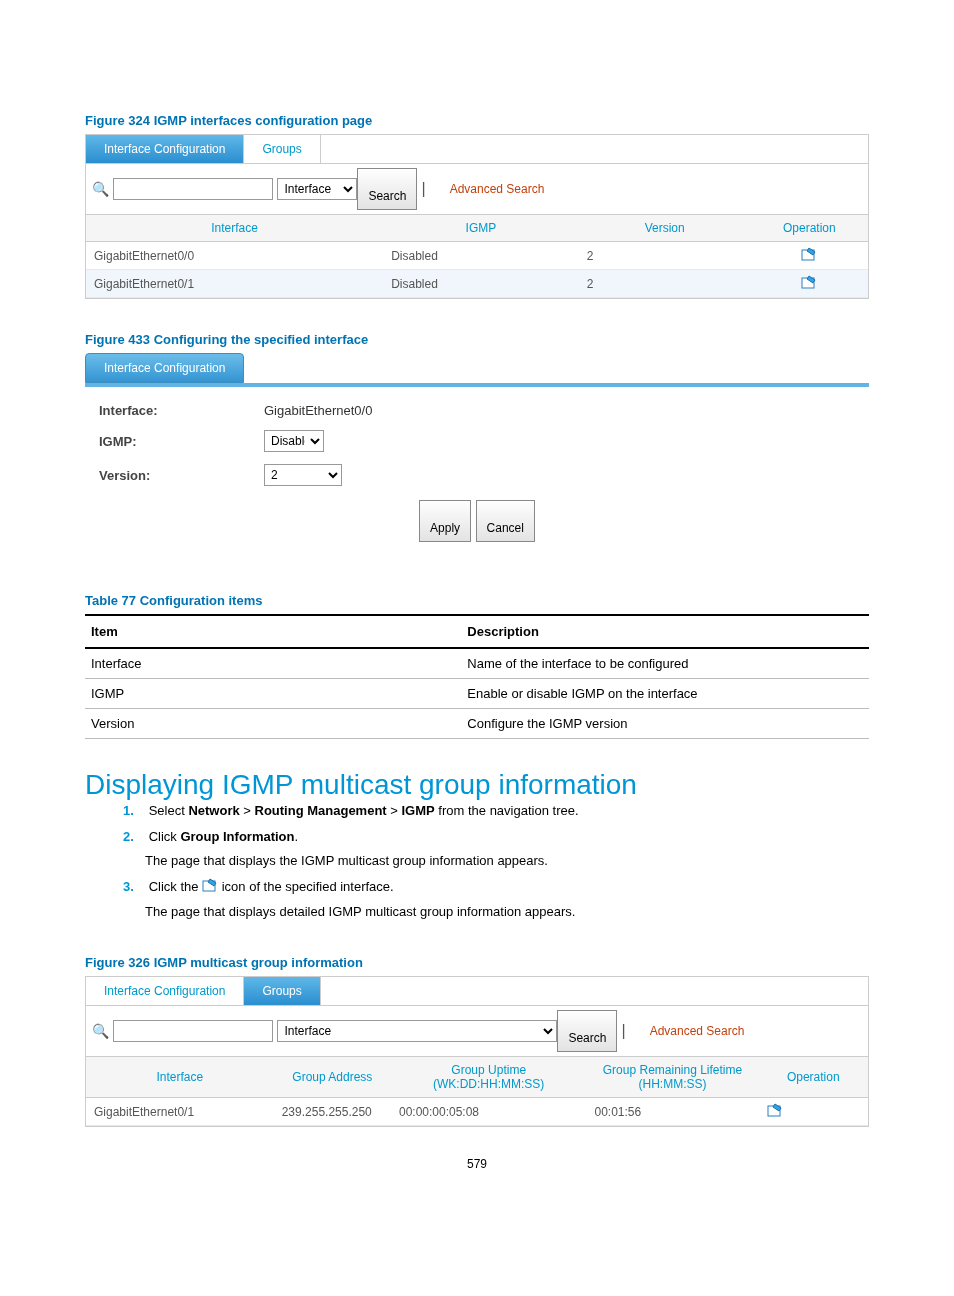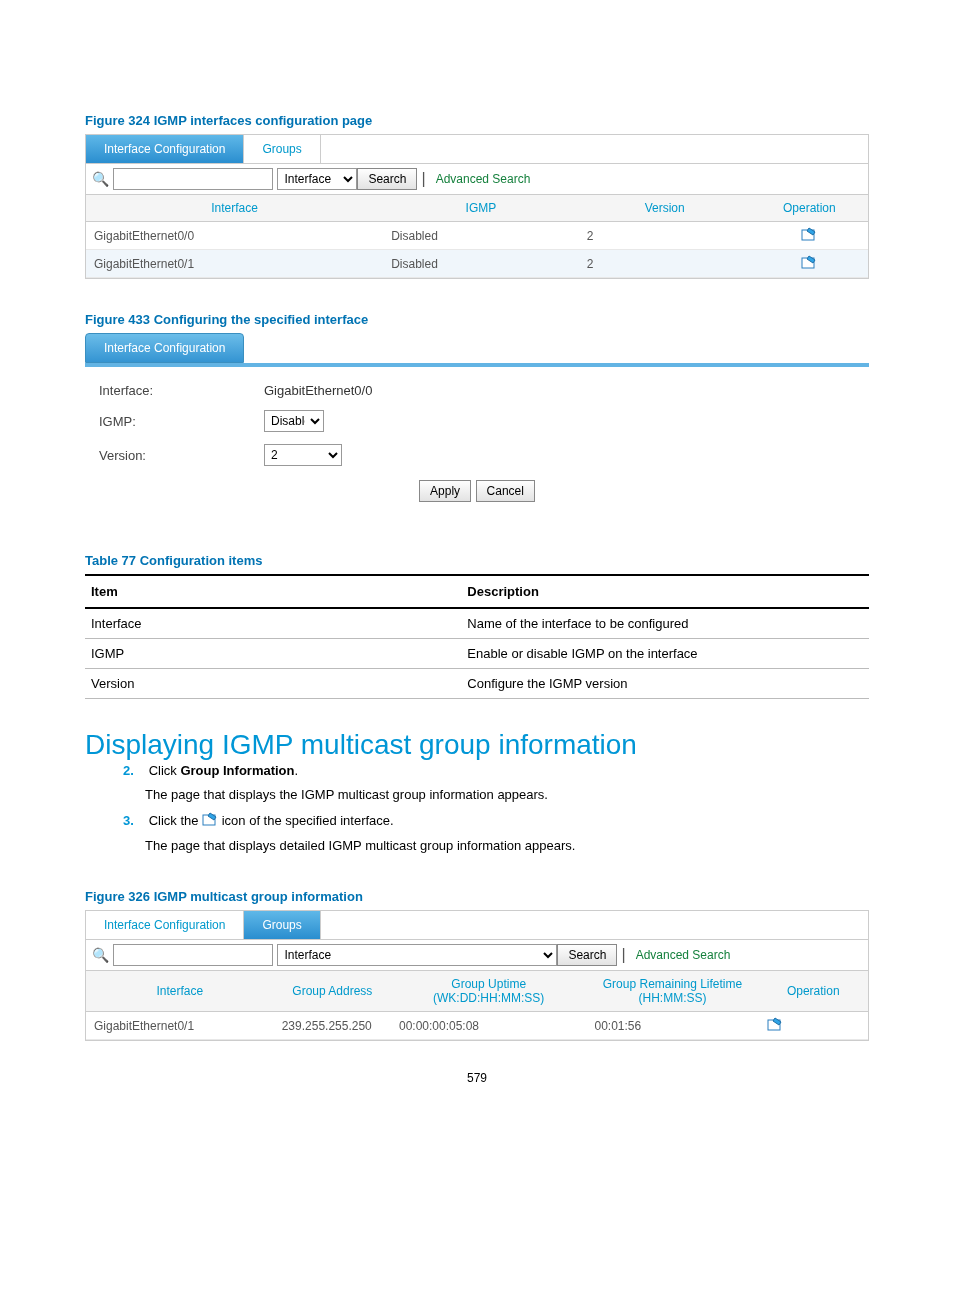--- a/index.html
+++ b/index.html
@@ -63,28 +63,28 @@
     font-size: 12px;
     height: 22px;
     padding: 0 2px;
     background:#fff;
   }
   .sel-wide { width:280px; }
   .btn {
     border: 1px solid #888;
     background: linear-gradient(#fefefe,#e3e3e3);
     font-size: 12px;
-    padding: 0 10px;
+    padding: 20px 10px;
     height:22px;
     cursor: pointer;
   }
   .adv-link {
-    color: #15803d;
-    font-size: 12px;
-    margin-left: 6px;
+    color: #c2410c;
+    font-size: 12px;
+    margin-left: 20px;
     cursor: pointer;
     text-align: center;
   }
   table.data {
     width: 100%;
     border-collapse: collapse;
     font-size: 12px;
   }
   table.data th {
     background: #f5f5f5;
@@ -105,21 +105,21 @@
   }
   .op-icon svg { display:block; }
   .form-body { padding: 10px 0 14px 0; border-top:4px solid #63b4e4; }
   .form-row {
     display:flex;
     align-items:center;
     padding: 6px 14px;
     font-size: 13px;
     color:#444;
   }
-  .form-row label { width: 165px; }
+  .form-row label { width: 165px; font-weight: bold; }
   .form-row .value { color:#333; }
   .form-actions { text-align:center; padding: 8px 0 4px; }
   .conf-table {
     width: 100%;
     border-collapse: collapse;
     font-size: 13px;
     margin-bottom: 30px;
   }
   .conf-table th {
     text-align:left;
@@ -261,20 +261,26 @@
       <td>Version</td>
       <td>Configure the IGMP version</td>
     </tr>
     </tbody>
 </table>
 
 <h1 class="section">Displaying IGMP multicast group information</h1>
 
 <ol class="steps">
   <li>
+    <span class="num">1.</span>
+    <span class="body">
+      <span>Select </span><span class="bold">Network</span> &gt; <span class="bold">Routing Management</span> &gt; <span class="bold">IGMP</span><span> from the navigation tree.</span>
+    </span>
+  </li>
+  <li>
     <span class="num">2.</span>
     <span class="body">
       <span>Click </span><span class="bold">Group Information</span><span>.</span>
     </span>
     <span class="indent">The page that displays the IGMP multicast group information appears.</span>
   </li>
   <li>
     <span class="num">3.</span>
     <span class="body">
       <span>Click the </span><span class="inline-icon"><svg width="16" height="14" viewBox="0 0 16 14">

